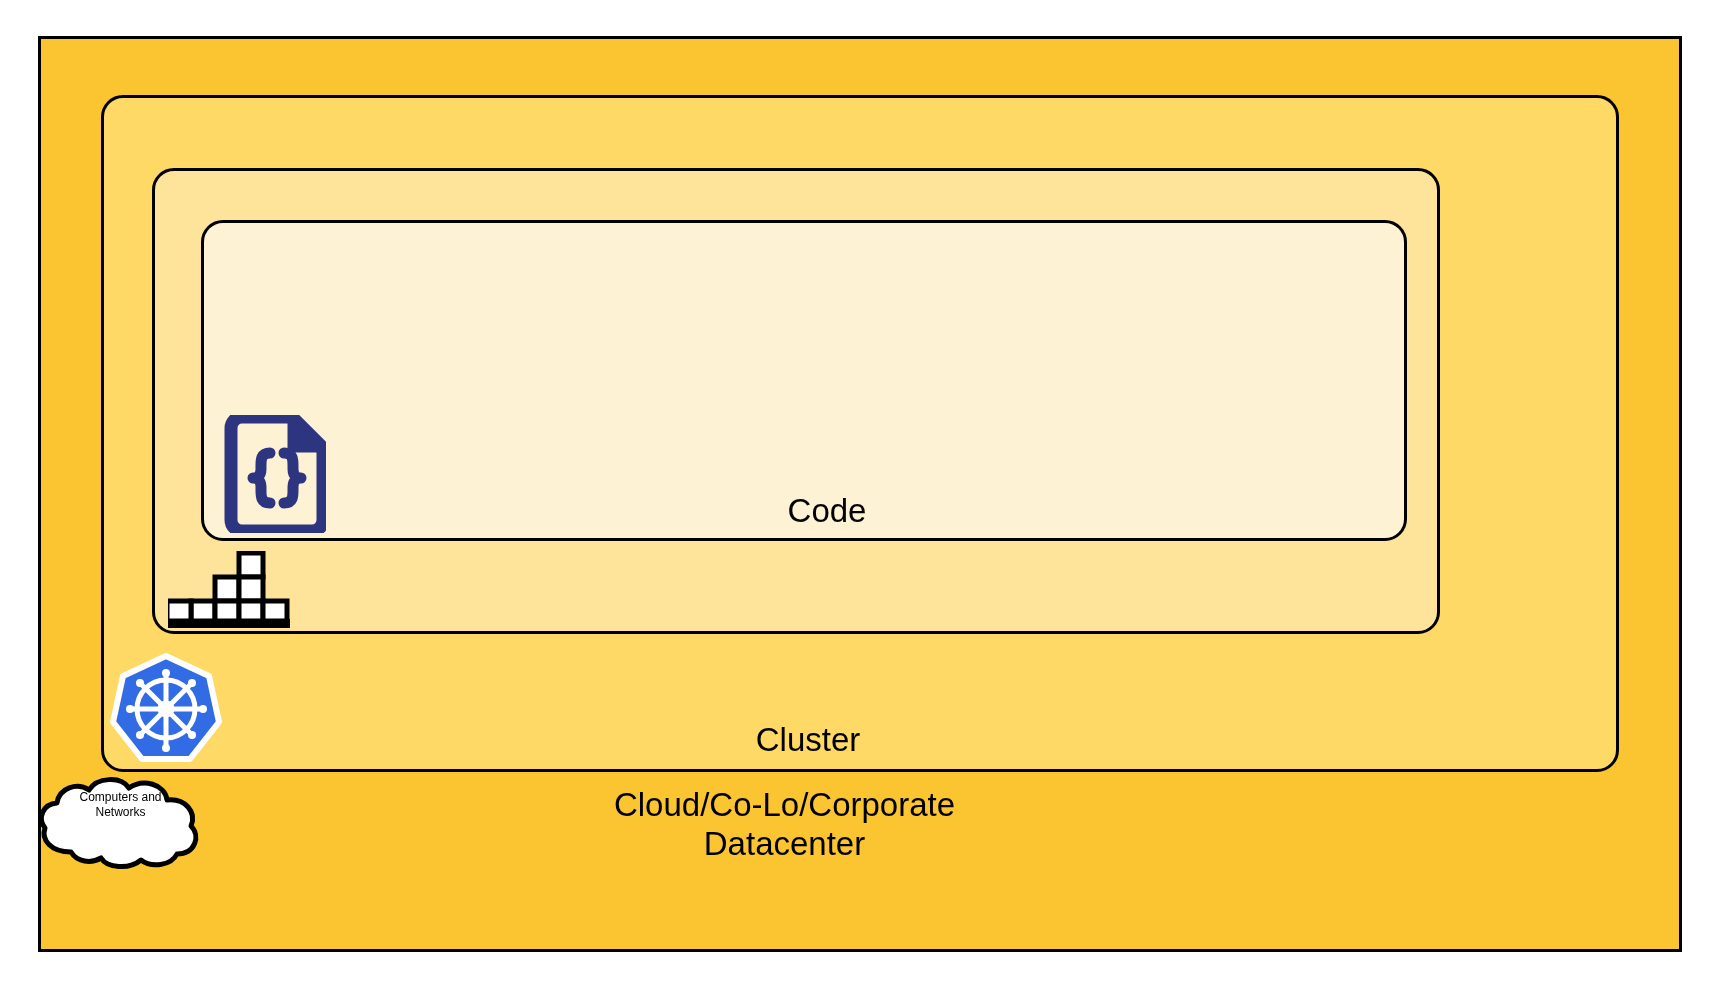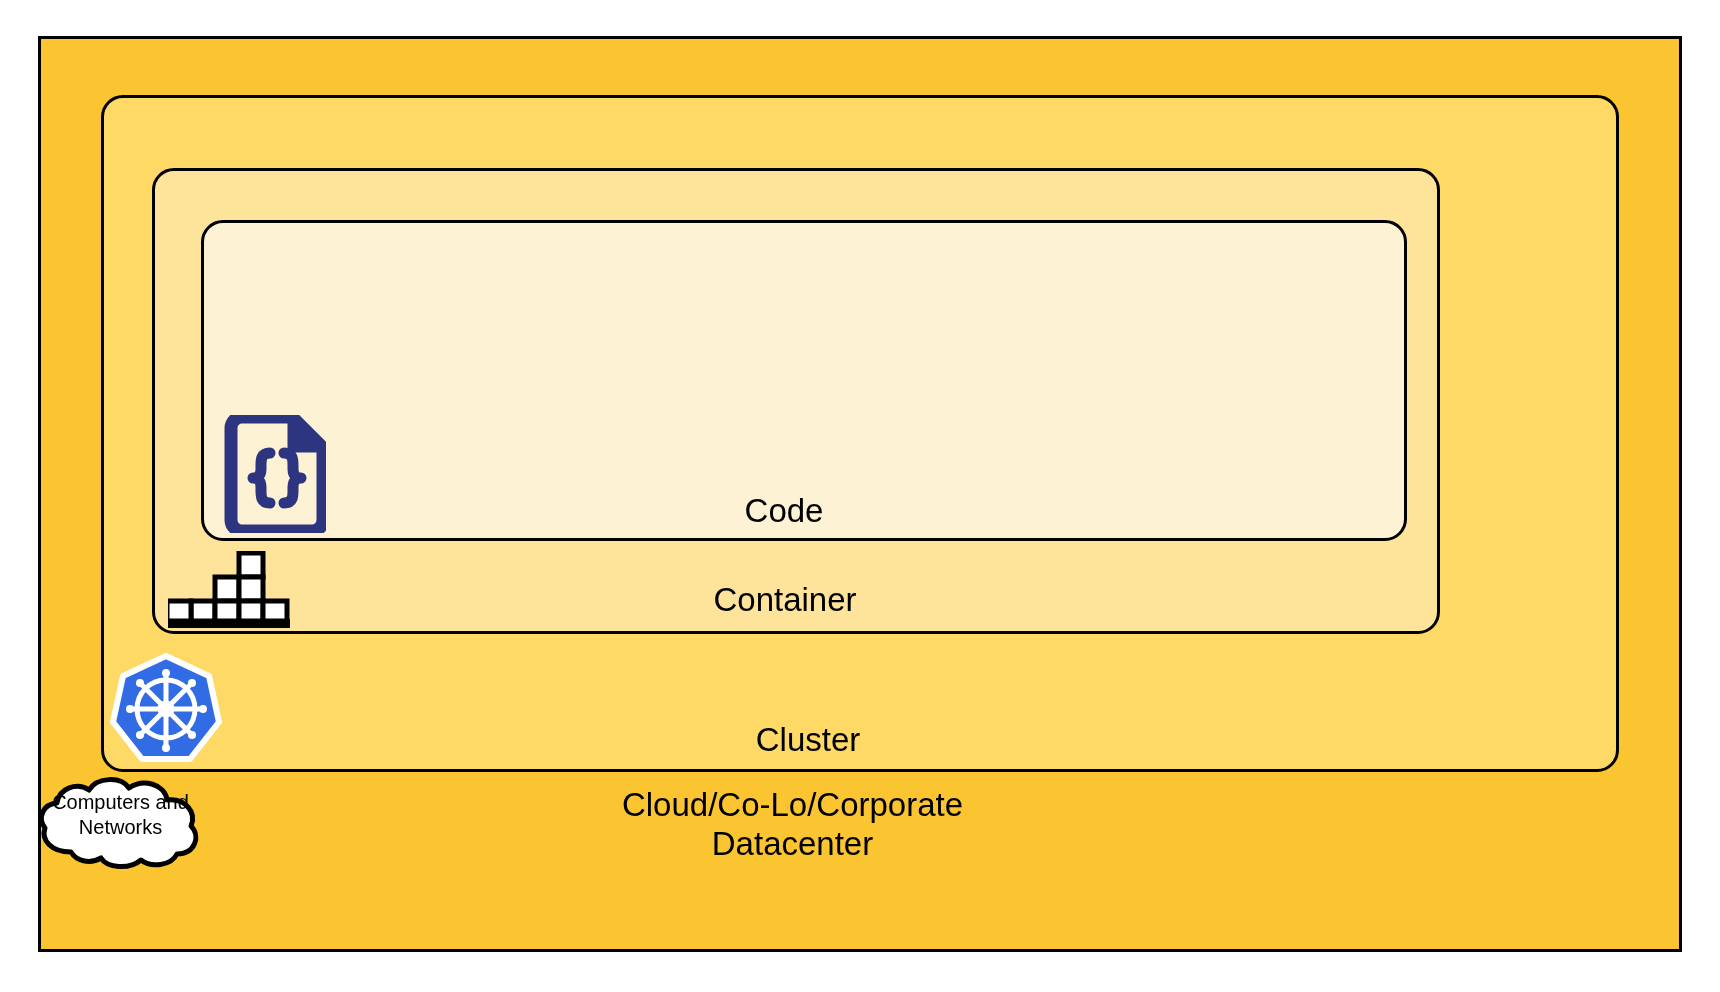--- a/index.html
+++ b/index.html
@@ -67,40 +67,40 @@
     font-weight: 400;
     line-height: 1.18;
     white-space: pre-line;
     pointer-events: none;
   }
   .cap-code {
     left: 201px;
     top: 492px;
     width: 1166px;
     font-size: 33px;
+    padding-left: 43px;
   }
   .cap-container {
     left: 152px;
     top: 581px;
     width: 1266px;
     font-size: 33px;
   }
   .cap-cluster {
     left: 101px;
     top: 721px;
     width: 1366px;
     font-size: 33px;
     margin-left: 24px;
   }
   .cap-cloudlayer {
-    left: 24px;
+    left: 38px;
     top: 786px;
     width: 1493px;
     font-size: 33px;
-    padding-left: 22px;
   }
 
   
   .icon-code {
     position: absolute;
     left: 222px;
     top: 415px;
     width: 104px;
     height: 118px;
   }
@@ -130,42 +130,41 @@
     top: 774px;
     width: 175px;
     height: 98px;
   }
   .cloud-text {
     position: absolute;
     left: 33px;
     top: 790px;
     width: 175px;
     text-align: center;
-    font-size: 20px;
+    font-size: 12px;
     line-height: 1.25;
     color: #000000;
     white-space: pre-line;
     pointer-events: none;
   }
 </style>
 </head>
 <body>
 
 <div id="stage">
 
   <div class="layer layer-cloudlayer"></div>
 
   <div class="layer layer-cluster"></div>
 
   <div class="layer layer-container"></div>
 
   <div class="layer layer-code"></div>
 
   <div class="caption cap-code">Code</div>
-  <div class="caption cap-container">Container</div>
   <div class="caption cap-cluster">Cluster</div>
   <div class="caption cap-cloudlayer">Cloud/Co-Lo/Corporate
 Datacenter</div>
 
   <svg class="icon-code" viewBox="0 0 104 118">
     <path d="M9 13 A11 11 0 0 1 20 2 L70 2 L101 33 L101 105 A11 11 0 0 1 90 116 L20 116 A11 11 0 0 1 9 105 Z" fill="none" stroke="#2E3580" stroke-width="13" stroke-linejoin="round"></path>
     <path d="M70 2 L70 33 L101 33" fill="#2E3580" stroke="#2E3580" stroke-width="9" stroke-linejoin="round"></path>
     <path d="M48 38 C38 38 39 46 39 54 C39 62 34 63 31 63 C34 63 39 64 39 72 C39 80 38 88 48 88" fill="none" stroke="#2E3580" stroke-width="11" stroke-linecap="round" stroke-linejoin="round"></path>
     <path d="M62 38 C72 38 71 46 71 54 C71 62 76 63 79 63 C76 63 71 64 71 72 C71 80 72 88 62 88" fill="none" stroke="#2E3580" stroke-width="11" stroke-linecap="round" stroke-linejoin="round"></path>
   </svg>

